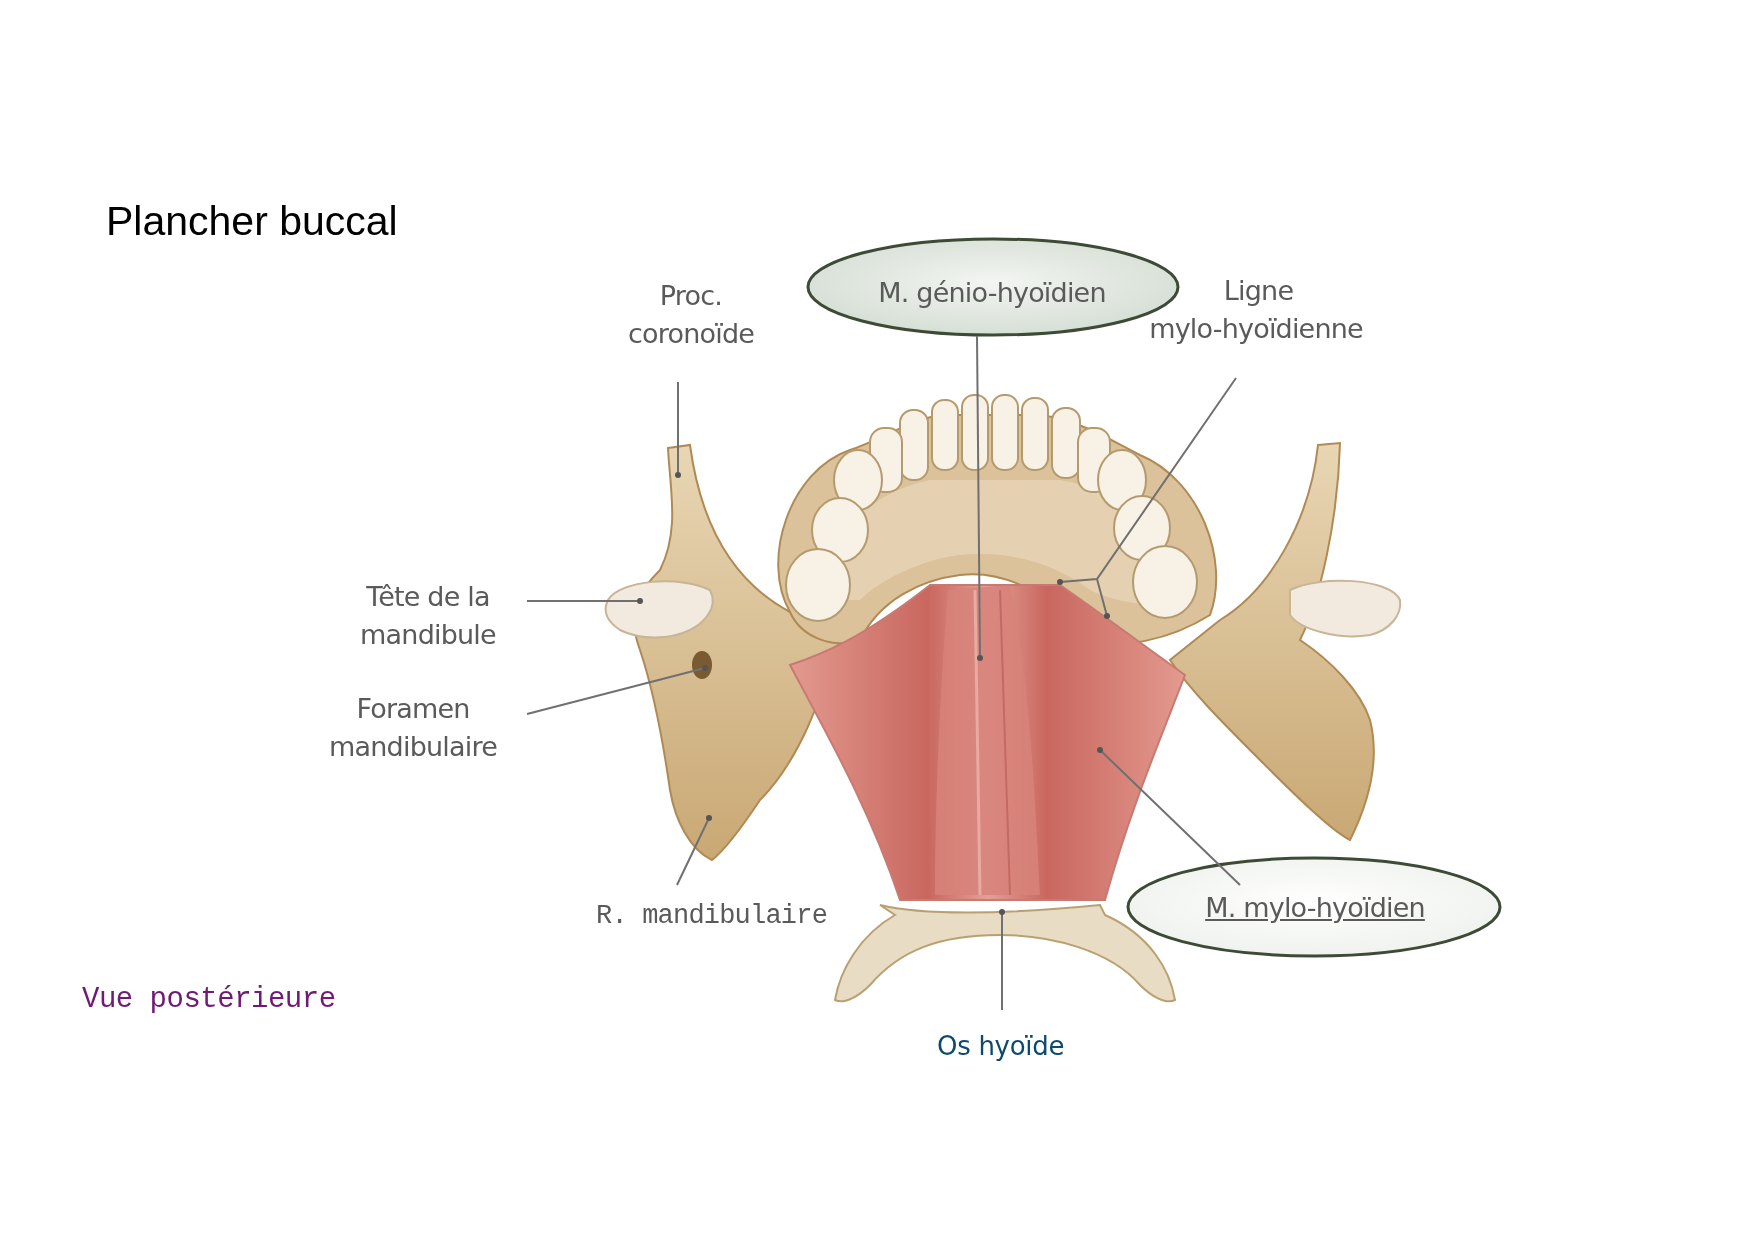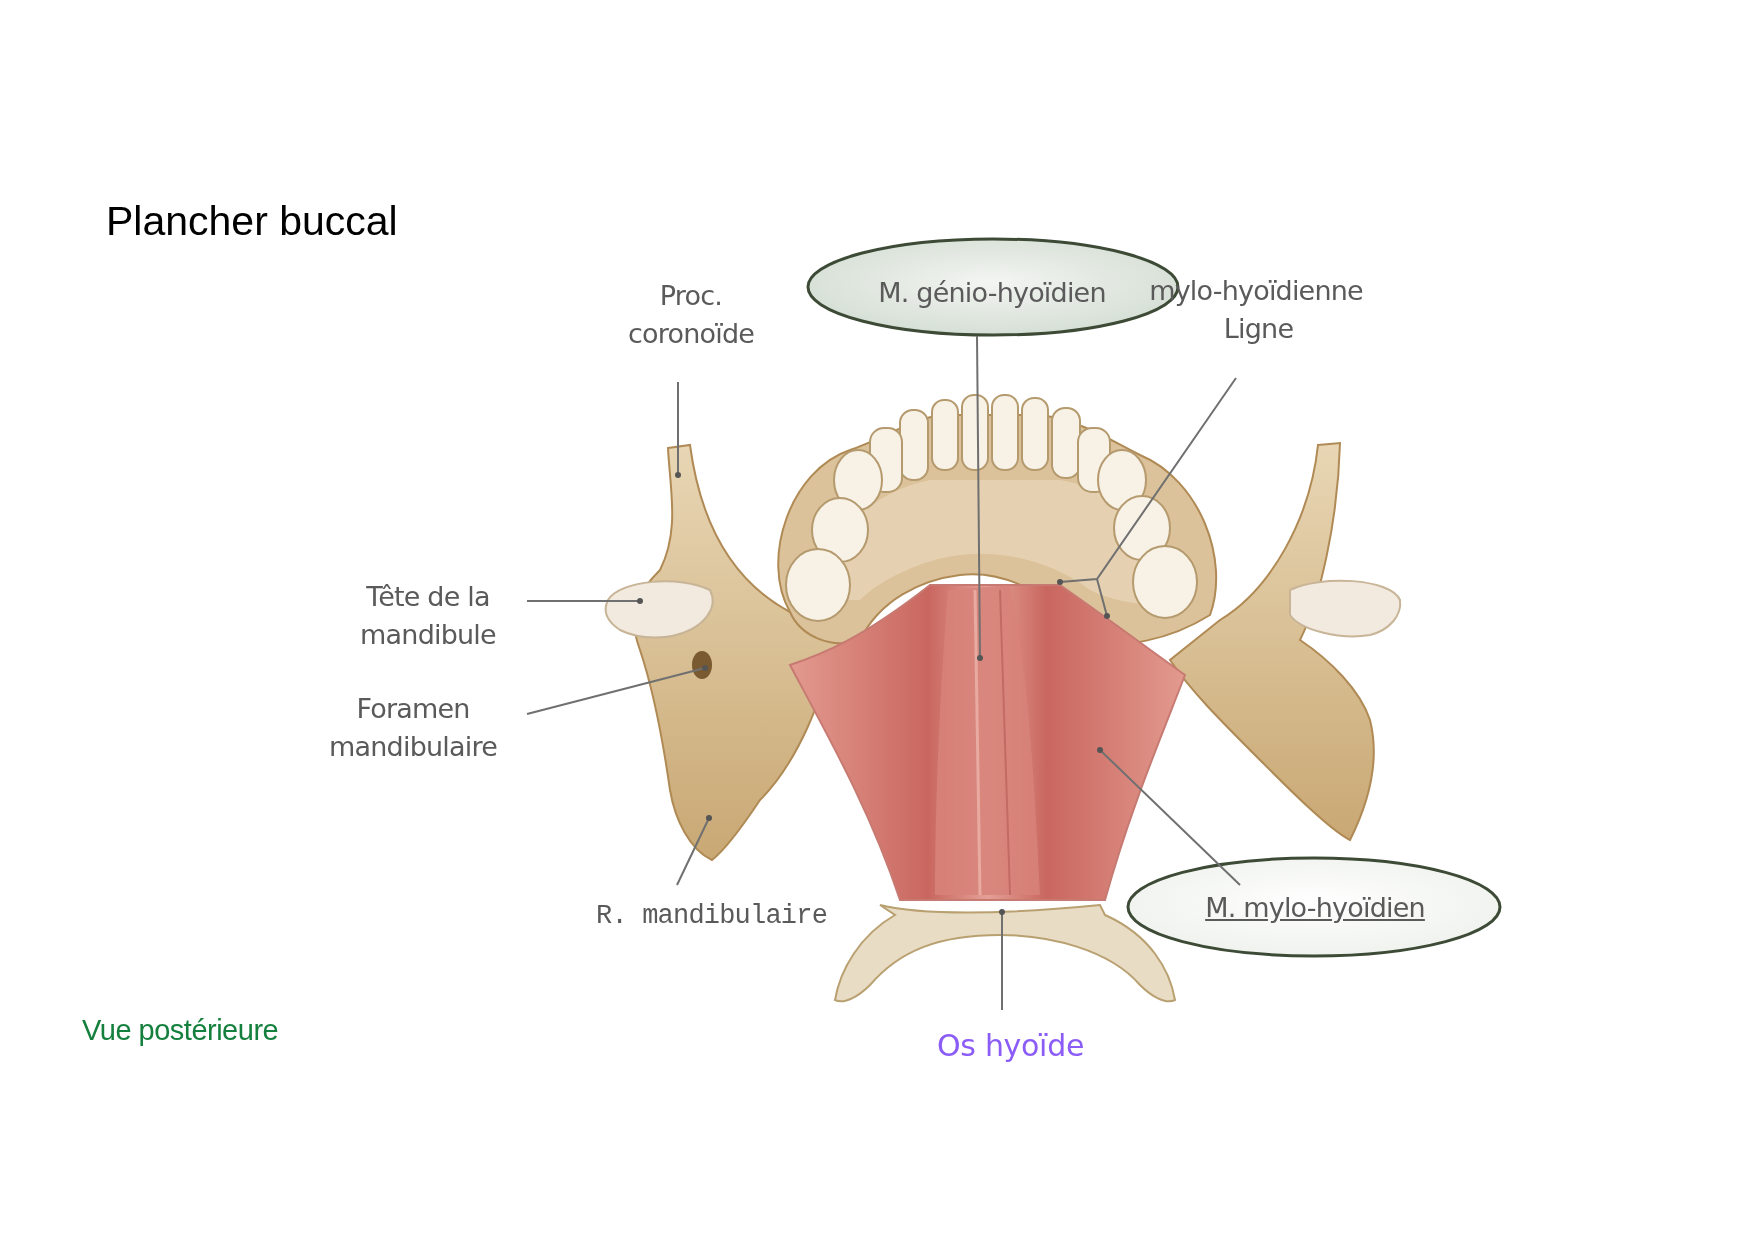--- a/index.html
+++ b/index.html
@@ -1,22 +1,22 @@
 <!DOCTYPE html>
 <html><head>
 <meta charset="utf-8">
 <style>
   html, body { margin:0; padding:0; background:#ffffff; }
   body { width:1754px; height:1241px; position:relative; overflow:hidden; }
   .title { position:absolute; left:106px; top:198px; font-family:"Liberation Sans", sans-serif; font-size:41px; color:#000; white-space:nowrap; }
-  .caption { position:absolute; left:82px; top:1014px; font-family:Liberation Sans, sans-serif; font-size:29px; color:#15803d; white-space:nowrap; letter-spacing:-0.5px; }
+  .caption { position:absolute; left:82px; top:983px; font-family:Liberation Mono, monospace; font-size:29px; color:#701a75; white-space:nowrap; letter-spacing:-0.5px; }
   .lbl { position:absolute; font-family:"DejaVu Sans", sans-serif; font-size:27px; color:#5a5a5a; white-space:nowrap; letter-spacing:-0.8px; line-height:38px; }
   .lbl.right { text-align:center; }
   .lbl.center { text-align:center; }
-  .os { color:#8b5cf6; font-size:30px; letter-spacing:-0.3px; }
+  .os { color:#0c4a6e; font-size:26px; letter-spacing:-0.3px; }
   svg.fig { position:absolute; left:0; top:0; }
 </style>
 </head>
 <body>
 
 <div class="title">Plancher buccal</div>
 
 <svg class="fig" width="1754" height="1241" viewBox="0 0 1754 1241">
   <defs>
     <linearGradient id="boneGrad" x1="0" y1="0" x2="0" y2="1">
@@ -113,22 +113,22 @@
 </svg>
 
 <div class="lbl center" style="left:616px; top:277px; width:150px;">
   <div>Proc.</div>
   <div>coronoïde</div>
 </div>
 
 <div class="lbl center" style="left:850px; top:274px; width:284px;text-align:center;">M. génio-hyoïdien</div>
 
 <div class="lbl center" style="left:1130px; top:272px; width:252px;">
+  <div style="padding-left:5px">Ligne</div>
   <div>mylo-hyoïdienne</div>
-  <div style="padding-left:5px">Ligne</div>
 </div>
 
 <div class="lbl right" style="left:340px; top:578px; width:176px;">
   <div>Tête de la</div>
   <div>mandibule</div>
 </div>
 
 <div class="lbl right" style="left:310px; top:690px; width:206px;">
   <div>Foramen</div>
   <div>mandibulaire</div>

